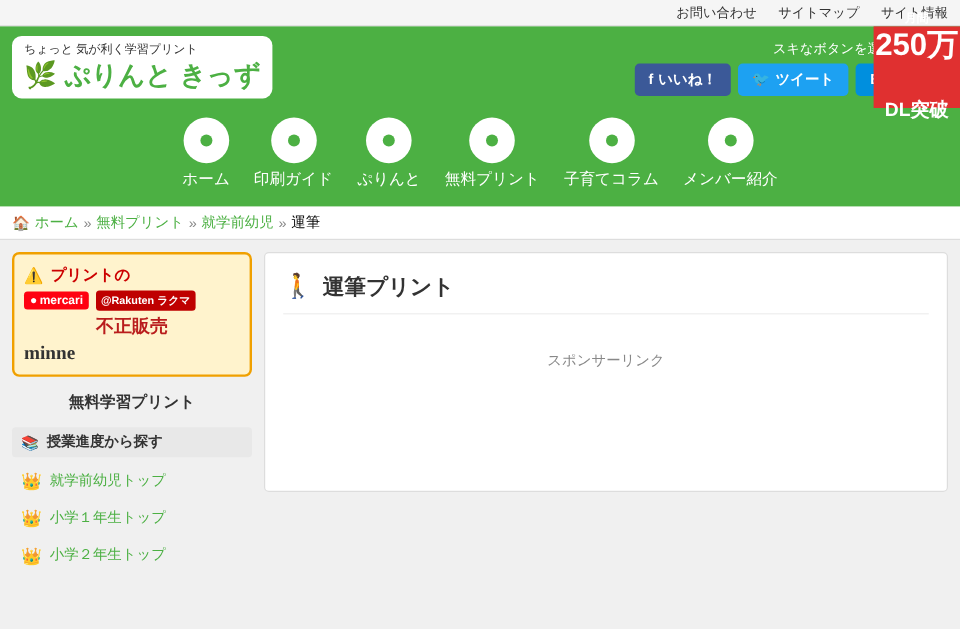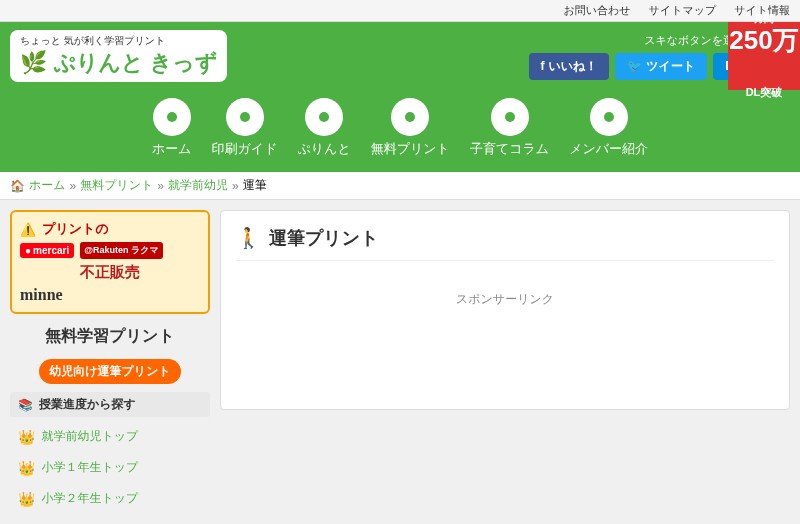--- a/index.html
+++ b/index.html
@@ -36,20 +36,21 @@
       background: white;
       border-radius: 8px;
       padding: 4px 10px;
       display: flex;
       flex-direction: column;
       align-items: flex-start;
     }
     .logo-tagline {
       font-size: 10px;
       color: #333;
+      font-family: Liberation Serif, serif;
     }
     .logo-main {
       font-size: 22px;
       font-weight: bold;
       color: #4cb043;
       font-family: 'Meiryo', sans-serif;
     }
     .header-right {
       display: flex;
       flex-direction: column;
@@ -92,21 +93,21 @@
       flex-direction: column;
       align-items: center;
       justify-content: center;
       color: white;
       font-weight: bold;
       text-align: center;
       line-height: 1.2;
     }
     .red-banner .small-text { font-size: 10px; }
     .red-banner .big-number { font-size: 26px; font-weight: 900; }
-    .red-banner .unit { font-size: 11px; margin-top: 30px; }
+    .red-banner .unit { font-size: 16px; margin-top: 30px; }
 
     
     .nav-bar {
       background: #4cb043;
       display: flex;
       justify-content: center;
       padding: 8px 0 12px 0;
       gap: 20px;
     }
     .nav-item {
@@ -221,21 +222,21 @@
       font-weight: bold;
       color: #b91c1c;
       text-align: center;
     }
     .warning-notice {
       font-size: 11px;
       color: #333;
     }
 
     .sidebar-section-title {
-      font-size: 16px;
+      font-size: 13px;
       font-weight: bold;
       color: #333;
       text-align: center;
       padding: 4px 0;
     }
     .sidebar-badge {
       background: #ff6600;
       color: white;
       font-size: 12px;
       font-weight: bold;
@@ -417,21 +418,20 @@
           <span>@Rakuten ラクマ</span>
         </div>
       </div>
       <div class="warning-text-main">不正販売</div>
       <div class="logo-minne">
         <span>minne</span>
       </div>
     </div>
 
     <div class="sidebar-section-title">無料学習プリント</div>
-    <span class="sidebar-badge">幼児向け運筆プリント</span>
 
     <div class="sidebar-section-header">
       <span>📚</span>
       <span>授業進度から探す</span>
     </div>
 
     <a class="sidebar-link" href="#">
       <span class="crown-icon">👑</span>
       <span>就学前幼児トップ</span>
     </a>

